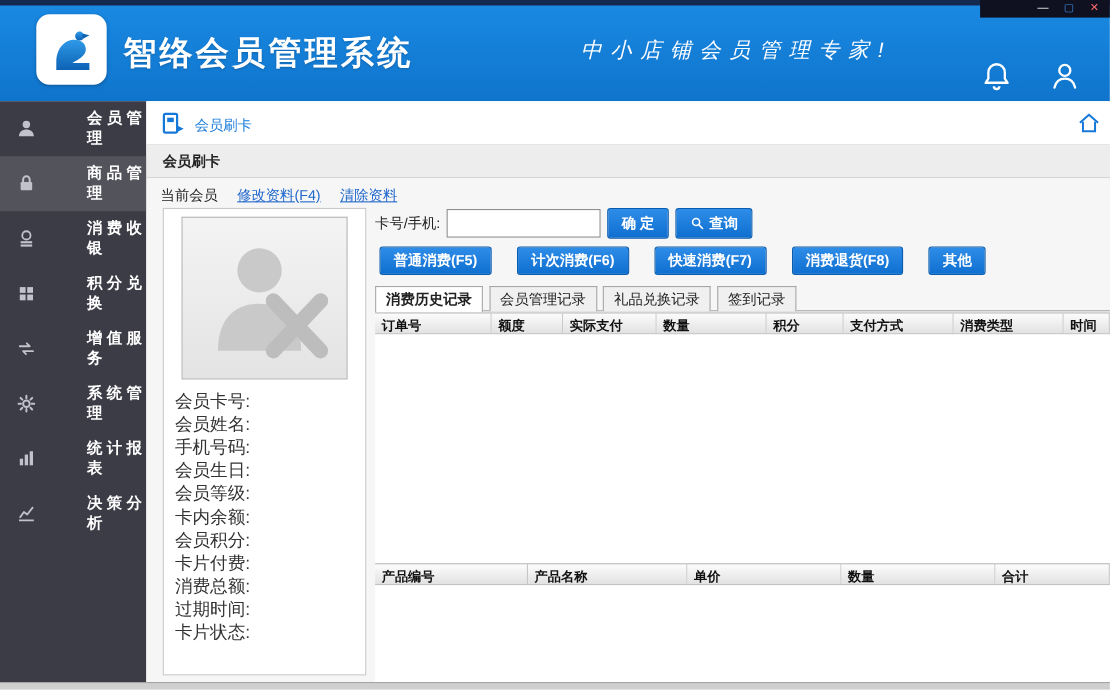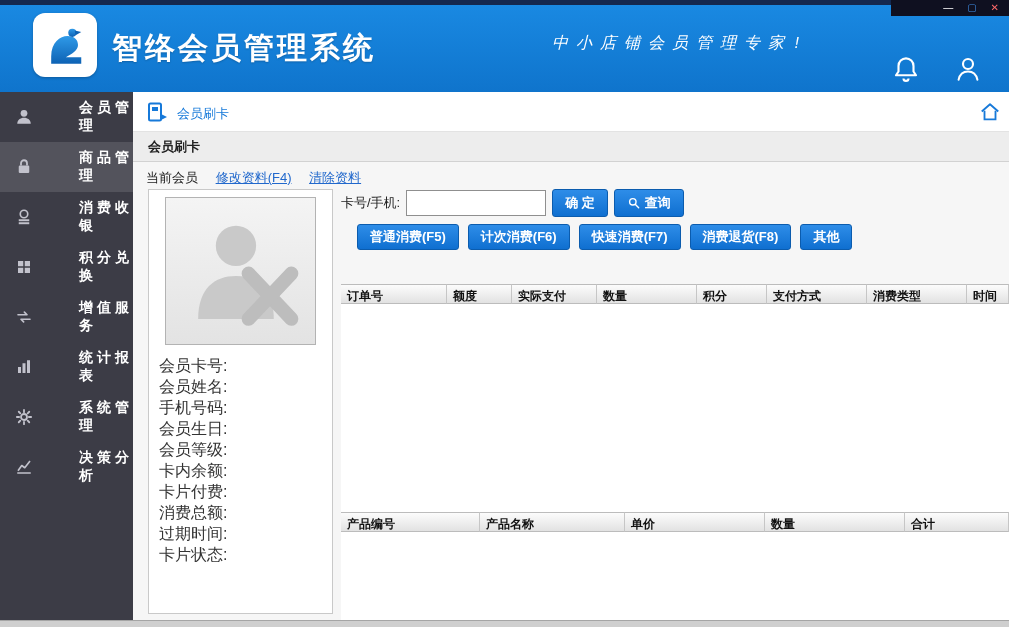--- a/index.html
+++ b/index.html
@@ -30,23 +30,23 @@
     position:absolute; left:33px; top:13px; width:64px; height:64px;
     background:#fff; border-radius:12px; box-shadow:0 1px 3px rgba(0,0,0,.25);
     display:flex; align-items:center; justify-content:center;
   }
   .app-title {
     position:absolute; left:112px; top:28px; color:#fff;
     font-size:30px; font-weight:bold; letter-spacing:3px;
     text-shadow:0 1px 2px rgba(0,0,0,.2);
   }
   .tagline {
-    position:absolute; left:552px; top:33px; color:#fff;
-    font-size:16px; font-style:italic; letter-spacing:8px;
-    font-family:Liberation Mono, monospace;
+    position:absolute; left:528px; top:33px; color:#fff;
+    font-size:19px; font-style:italic; letter-spacing:8px;
+    font-family:Liberation Sans, sans-serif;
   }
   .hdr-icon { position:absolute; top:54px; width:30px; height:30px; cursor:pointer; }
   .hdr-bell { right:88px; }
   .hdr-user { right:26px; }
 
   
   .sidebar {
     position:absolute; top:92px; left:0; width:133px; bottom:7px;
     background:#3c3c46;
   }
@@ -103,21 +103,21 @@
   .btn {
     background:linear-gradient(180deg,#2e8de8,#0f6fd0);
     color:#fff; border:1px solid #0b5cae; border-radius:3px;
     font-size:13px; font-weight:bold; height:28px; padding:0 12px;
     cursor:pointer; font-family:inherit;
   }
   .btn-confirm { margin-left:6px; }
   .btn-query { margin-left:6px; display:inline-flex; align-items:center; gap:4px; }
   .btn-query svg { width:14px; height:14px; }
 
-  .actions-row { position:absolute; left:16px; top:62px; display:flex; gap:9px; }
+  .actions-row { position:absolute; left:4px; top:62px; display:flex; gap:23px; }
   .actions-row .btn { height:26px; }
 
   .tabs {
     position:absolute; left:0; top:98px; right:0; height:23px;
     border-bottom:1px solid #a8a8a8; font-size:13px;
   }
   .tab {
     display:inline-block; height:23px; line-height:22px; padding:0 9px;
     border:1px solid #a8a8a8; border-bottom:none; margin-right:2px;
     background:#f0f0f0; color:#222; cursor:pointer; vertical-align:bottom;
@@ -227,37 +227,37 @@
     <span class="sicon">
       <svg viewBox="0 0 24 24" width="18" height="18">
           <path d="M4 9h12l-3.5-3.5M20 15H8l3.5 3.5" fill="none" stroke="currentColor" stroke-width="2.2" stroke-linecap="round" stroke-linejoin="round"></path>
         </svg>
     </span>
     <span class="slabel">增值服务</span>
   </div>
   <div class="side-item">
     <span class="sicon">
       <svg viewBox="0 0 24 24" width="18" height="18">
-          <rect x="4" y="12" width="4" height="8" fill="currentColor"></rect>
-          <rect x="10" y="7" width="4" height="13" fill="currentColor"></rect>
-          <rect x="16" y="3" width="4" height="17" fill="currentColor"></rect>
-        </svg>
-    </span>
-    <span class="slabel">统计报表</span>
-  </div>
-  <div class="side-item">
-    <span class="sicon">
-      <svg viewBox="0 0 24 24" width="18" height="18">
         <circle cx="12" cy="12" r="4" fill="none" stroke="currentColor" stroke-width="2.4"></circle>
         <g stroke="currentColor" stroke-width="2.4" stroke-linecap="round">
           <path d="M12 2.5v3M12 18.5v3M2.5 12h3M18.5 12h3M5 5l2.1 2.1M16.9 16.9L19 19M19 5l-2.1 2.1M7.1 16.9L5 19"></path>
         </g>
       </svg>
     </span>
     <span class="slabel">系统管理</span>
+  </div>
+  <div class="side-item">
+    <span class="sicon">
+      <svg viewBox="0 0 24 24" width="18" height="18">
+          <rect x="4" y="12" width="4" height="8" fill="currentColor"></rect>
+          <rect x="10" y="7" width="4" height="13" fill="currentColor"></rect>
+          <rect x="16" y="3" width="4" height="17" fill="currentColor"></rect>
+        </svg>
+    </span>
+    <span class="slabel">统计报表</span>
   </div>
   <div class="side-item">
     <span class="sicon">
       <svg viewBox="0 0 24 24" width="18" height="18">
           <path d="M3 20h18" stroke="currentColor" stroke-width="2"></path>
           <polyline points="4,17 9,10 13,13 20,4" fill="none" stroke="currentColor" stroke-width="2.2" stroke-linejoin="round"></polyline>
         </svg>
     </span>
     <span class="slabel">决策分析</span>
   </div>
@@ -301,20 +301,21 @@
         </g>
       </svg>
     </div>
     <div class="fields">
       <div>会员卡号:</div>
       <div>会员姓名:</div>
       <div>手机号码:</div>
       <div>会员生日:</div>
       <div>会员等级:</div>
       <div>卡内余额:</div>
+      <div>会员积分:</div>
       <div>卡片付费:</div>
       <div>消费总额:</div>
       <div>过期时间:</div>
       <div>卡片状态:</div>
     </div>
   </div>
 
   <div class="right-pane">
 
     <div class="search-row">
@@ -331,20 +332,26 @@
     </div>
 
     <div class="actions-row">
       <button class="btn">普通消费(F5)</button>
       <button class="btn">计次消费(F6)</button>
       <button class="btn">快速消费(F7)</button>
       <button class="btn">消费退货(F8)</button>
       <button class="btn">其他</button>
     </div>
 
+    <div class="tabs">
+      <span class="tab active">消费历史记录</span>
+      <span class="tab">会员管理记录</span>
+      <span class="tab">礼品兑换记录</span>
+      <span class="tab">签到记录</span>
+    </div>
 
     <div class="thead thead1">
       <div class="th" style="width:106px">订单号</div>
       <div class="th" style="width:65px">额度</div>
       <div class="th" style="width:85px">实际支付</div>
       <div class="th" style="width:100px">数量</div>
       <div class="th" style="width:70px">积分</div>
       <div class="th" style="width:100px">支付方式</div>
       <div class="th" style="width:100px">消费类型</div>
       <div class="th" style="flex:1">时间</div>

